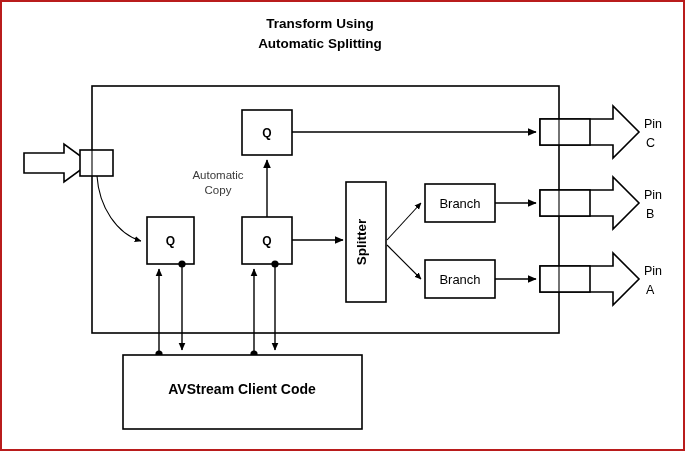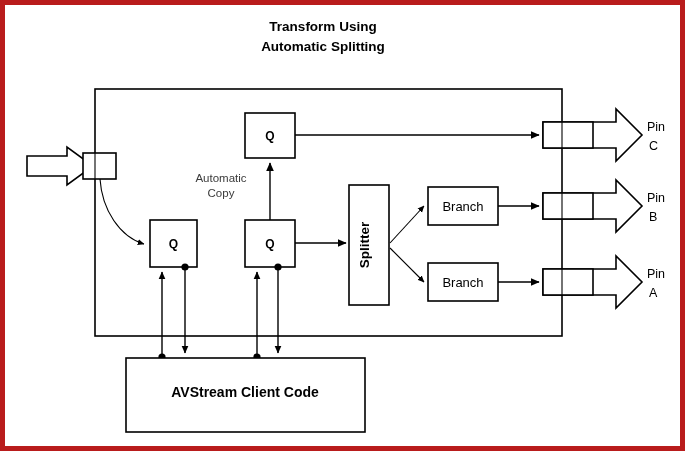--- a/index.html
+++ b/index.html
@@ -8,21 +8,21 @@
     background: #ffffff;
   }
   body {
     font-family: "Liberation Sans", sans-serif;
   }
   #page {
     position: relative;
     width: 685px;
     height: 451px;
     background: #ffffff;
-    border: 5px solid #b91c1c;
+    border: 2px solid #b91c1c;
     box-sizing: border-box;
     overflow: hidden;
   }
   svg#diagram {
     position: absolute;
     left: 0;
     top: 0;
     width: 685px;
     height: 451px;
     display: block;

